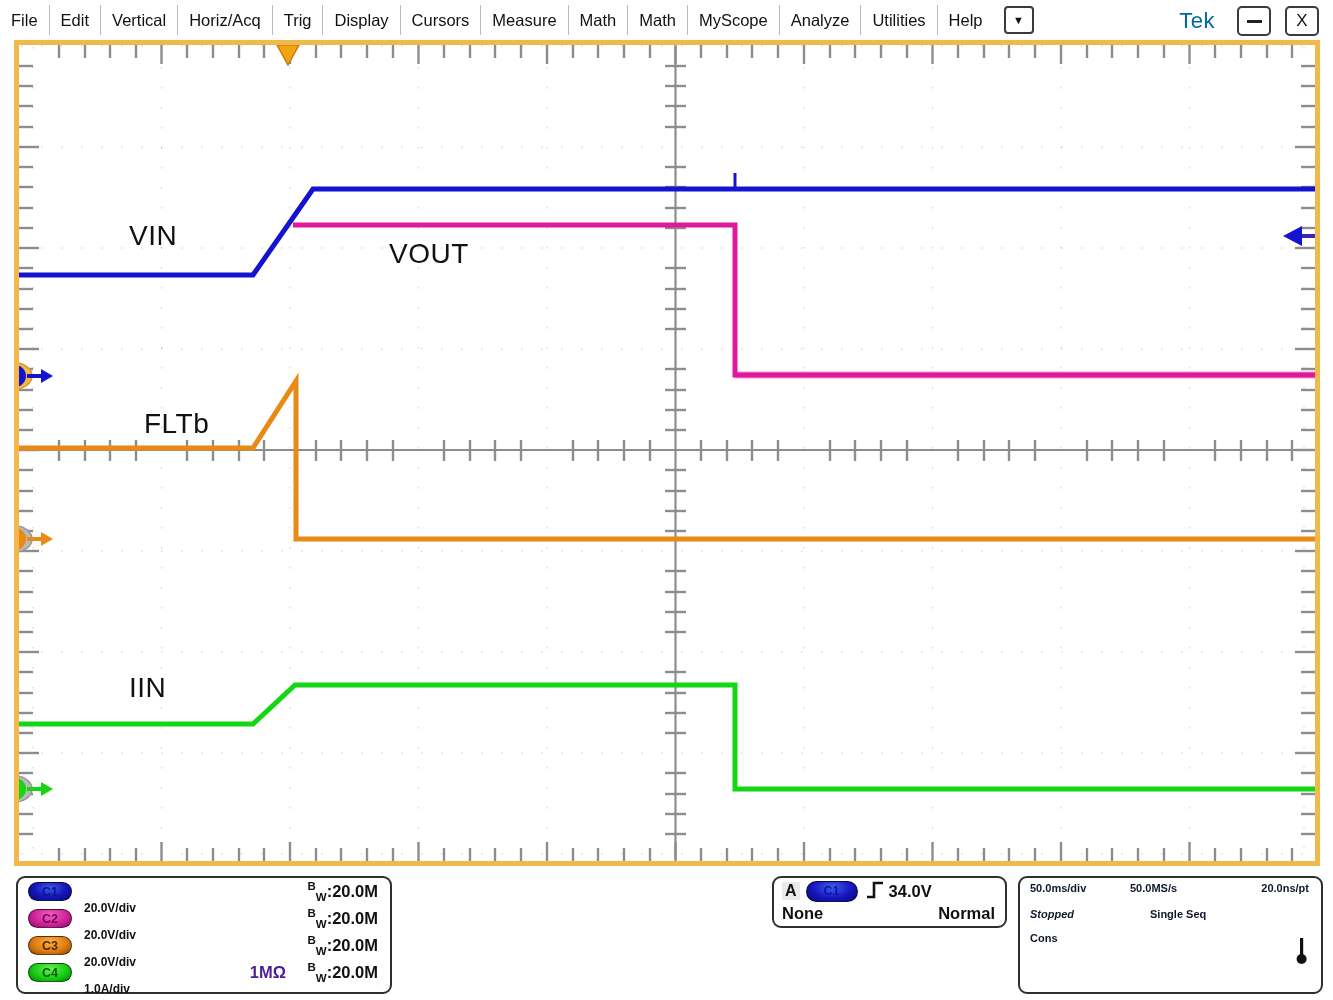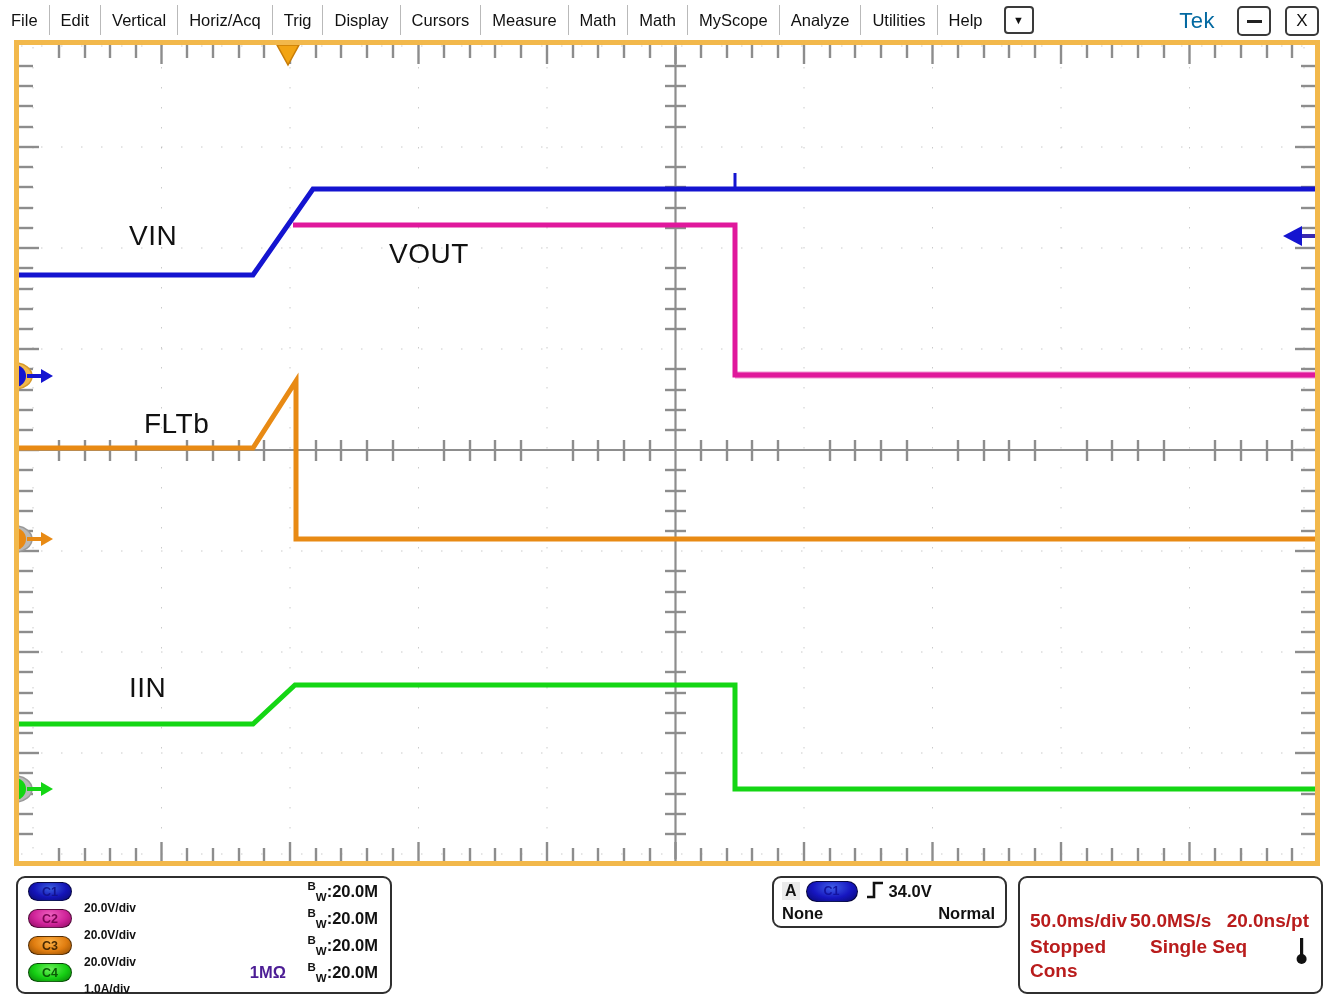--- a/index.html
+++ b/index.html
@@ -117,21 +117,21 @@
       border:1px solid rgba(0,0,0,.6); display:flex;align-items:center;justify-content:center;
       font-size:12.5px;font-weight:bold;color:#1313a0; }
   .trig-slope { margin-left:7px; font-size:20px; font-weight:bold; color:#111; line-height:1; }
   .trig-val { margin-left:4px; font-size:16.5px; font-weight:bold; color:#111; }
   .trig-line2 { position:relative; height:24px;padding-left:45px; }
   .trig-none { position:absolute; left:8px; top:0; font-size:16.5px; font-weight:bold; color:#111; }
   .trig-mode { position:absolute; right:10px; top:0; font-size:16.5px; font-weight:bold; color:#111; }
 
   
   .acq-row { position: relative; height: 28px; }
-  .acq-t { position:absolute; font-size:19px; font-weight:bold; color:#b91c1c; white-space:nowrap;margin-top:28px; }
+  .acq-t { position:absolute; font-size:11px; font-weight:bold; color:#0f172a; white-space:nowrap; }
   .acq-thermo { position:absolute; right:16px; top:32px; width:9px; height:26px; }
 
   
   .wf-label {
     position: absolute;
     font-size: 28px; color: #111;
     font-family: "Liberation Sans", sans-serif;
     letter-spacing: 0.5px;
   }
 </style>
@@ -589,21 +589,21 @@
     </div>
   </div>
 
   <div class="panel" id="panel-acq">
     <div class="acq-row">
       <span class="acq-t" style="left:10px; top:4px;">50.0ms/div</span>
       <span class="acq-t" style="left:110px; top:4px;">50.0MS/s</span>
       <span class="acq-t" style="right:12px; top:4px;">20.0ns/pt</span>
     </div>
     <div class="acq-row">
-      <span class="acq-t" style="left:10px; top:2px;">Stopped</span>
+      <span class="acq-t" style="left:10px; top:2px;font-style:italic;">Stopped</span>
       <span class="acq-t" style="left:130px; top:2px;">Single Seq</span>
       <span class="acq-thermo">
         <svg width="11" height="27" viewBox="0 0 11 27" xmlns="http://www.w3.org/2000/svg">
           <rect x="4" y="0" width="3.2" height="17" fill="#111"></rect>
           <circle cx="5.6" cy="21" r="5" fill="#111"></circle>
         </svg>
       </span>
     </div>
     <div class="acq-row">
       <span class="acq-t" style="left:10px; top:-2px;">Cons</span>

